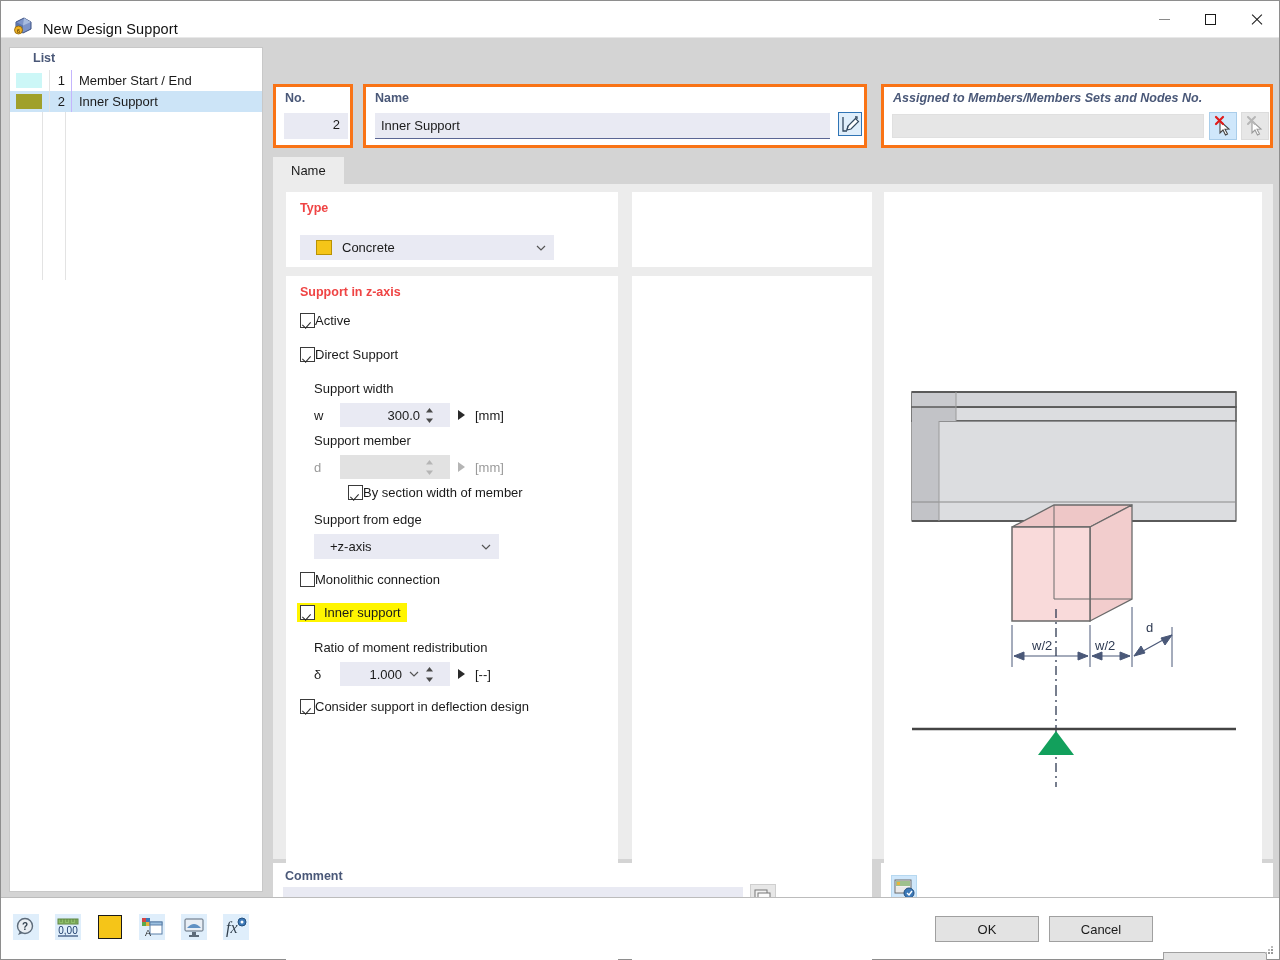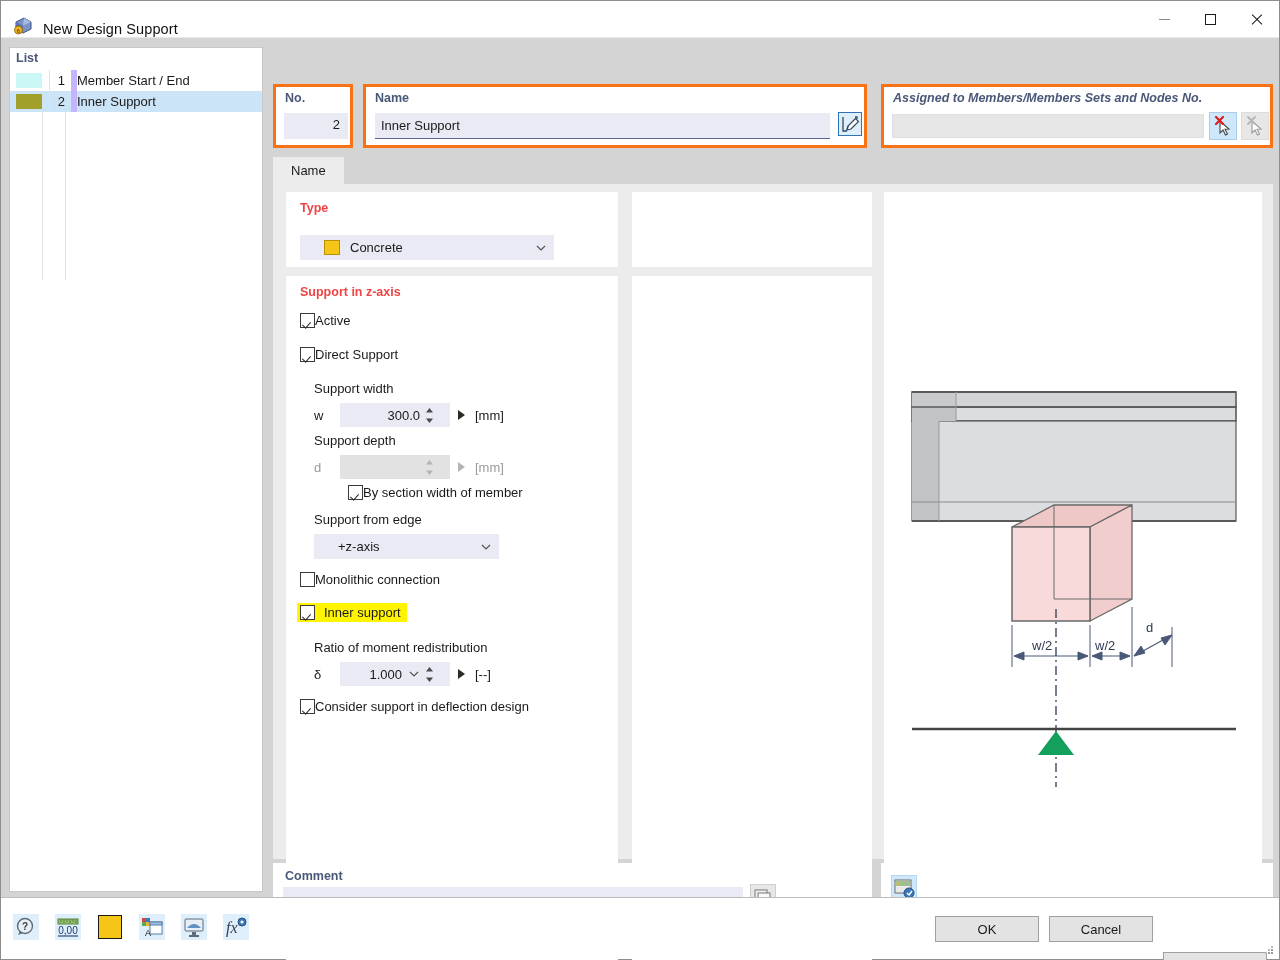--- a/index.html
+++ b/index.html
@@ -35,28 +35,28 @@
 
   
   .card { background:#fff; border:3px solid #f97316; }
   .card-label { color:#4a5878; font-weight:bold; font-size:12.5px; }
 
   .body { position:absolute; left:0; top:38px; right:0; bottom:0; background:#d4d4d4; }
 
   
   .list-card { position:absolute; left:8px; top:8px; width:254px; height:845px;
                background:#fff; border:1px solid #c8c8c8; }
-  .list-head { height:22px; padding:3px 0 0 6px; color:#4a5878;
+  .list-head { height:22px; padding:3px 0 0 23px; color:#4a5878;
                font-weight:bold; font-size:12.5px; }
   .list-row { height:21px; display:flex; align-items:center; font-size:13px; }
   .list-row.sel { background:#cce4f7; }
   .sw { width:26px; height:15px; margin-left:6px; flex:none; }
   .list-num { width:22px; text-align:right; padding-right:6px; border-left:1px solid #e3e3e3;
               margin-left:7px; height:21px; line-height:21px; }
-  .list-name { border-left:6px solid #c4b5fd; height:21px; line-height:21px;
+  .list-name { padding-left:7px; border-left:1px solid #c4b5fd; height:21px; line-height:21px;
                flex:1; }
   .list-empty { height:21px; display:flex; }
   .list-empty .c1 { width:32px; }
   .list-empty .c2 { width:23px; border-left:1px solid #e3e3e3; }
   .list-empty .c3 { flex:1; border-left:1px solid #e3e3e3; }
 
   
   .list-tools { position:absolute; left:8px; top:858px; width:254px; height:38px;
                 background:#fff; border:1px solid #c8c8c8;
                 display:flex; align-items:center; padding:0 8px; }
@@ -102,21 +102,21 @@
   .mid-top-card { position:absolute; left:359px; top:8px; width:240px; height:75px;
                   background:#fff; }
   .mid-big-card { position:absolute; left:359px; top:92px; width:240px; height:720px;
                   background:#fff; }
   .graphic-card { position:absolute; left:611px; top:8px; width:378px; height:727px;
                   background:#fff; }
 
   .grp-title { color:#ef4444; font-weight:bold; font-size:12.5px; }
 
   .combo { background:#e9eaf3; height:25px; display:flex; align-items:center;
-           position:relative; padding-left:24px; font-size:13px; }
+           position:relative; padding-left:16px; font-size:13px; }
   .combo .caret { position:absolute; right:9px; top:8px; width:9px; height:9px; }
   .sw-yellow { width:16px; height:15px; background:#f5c518; border:1px solid #b99203;
                margin-right:10px; flex:none; }
 
   .chk { width:15px; height:15px; border:1.2px solid #3a3a3a; background:#fff;
          display:inline-block; position:relative; vertical-align:middle; flex:none; }
   .chk.on:after { content:""; position:absolute; left:3px; top:6px; width:4px; height:7px;
                   border:solid #2a2a2a; border-width:0 1.6px 1.6px 0;
                   transform:rotate(42deg); }
   .chkrow { display:flex; align-items:center; font-size:13px; }
@@ -366,21 +366,21 @@
               <svg width="9" height="17" viewBox="0 0 9 17">
                   <path d="M4.5 1 L8 5.5 L1 5.5 Z" fill="#4a4a4a"></path>
                   <path d="M4.5 16 L8 11.5 L1 11.5 Z" fill="#4a4a4a"></path>
                 </svg>
             </span>
           </span>
           <span class="rtri" style="margin-left:8px"></span>
           <span class="unit" style="margin-left:10px">[mm]</span>
         </div>
 
-        <div class="lbl" style="position:absolute;left:28px;top:157px">Support depth</div>
+        <div class="lbl" style="position:absolute;left:28px;top:157px">Support member</div>
         <div style="position:absolute;left:28px;top:179px;display:flex;align-items:center">
           <span class="lbl dis" style="width:26px">d</span>
           <span class="spin dis">
             <span></span>
             <span class="updn">
               <svg width="9" height="17" viewBox="0 0 9 17">
                   <path d="M4.5 1 L8 5.5 L1 5.5 Z" fill="#b5b5b5"></path>
                   <path d="M4.5 16 L8 11.5 L1 11.5 Z" fill="#b5b5b5"></path>
                 </svg>
             </span>

